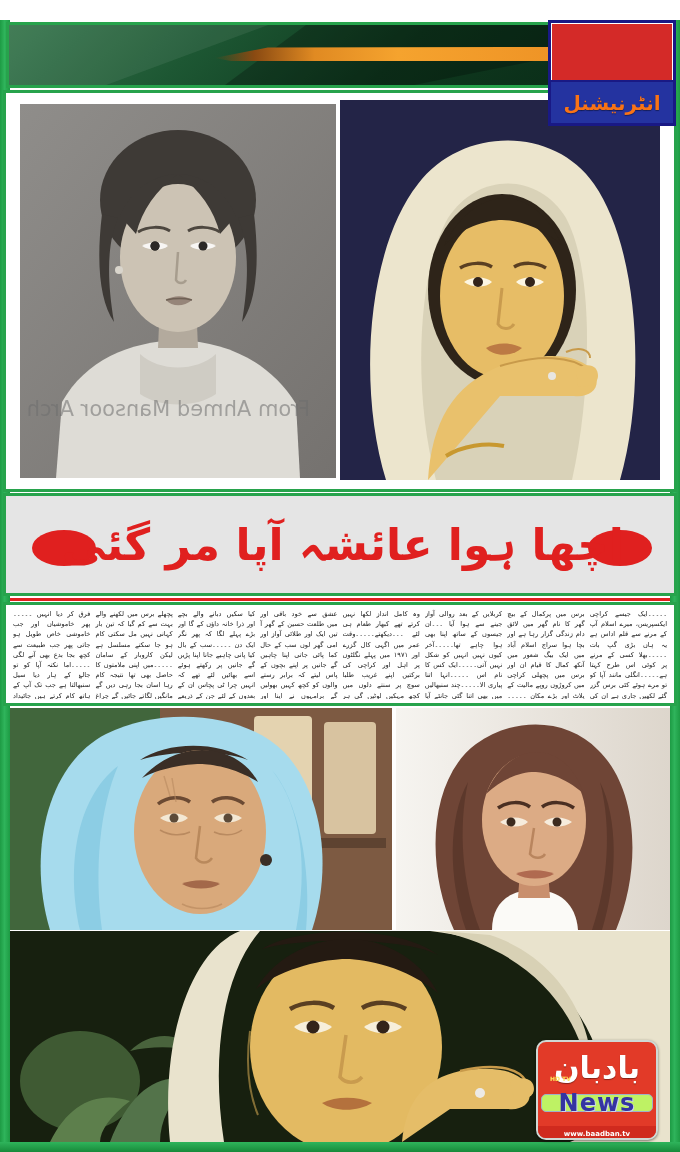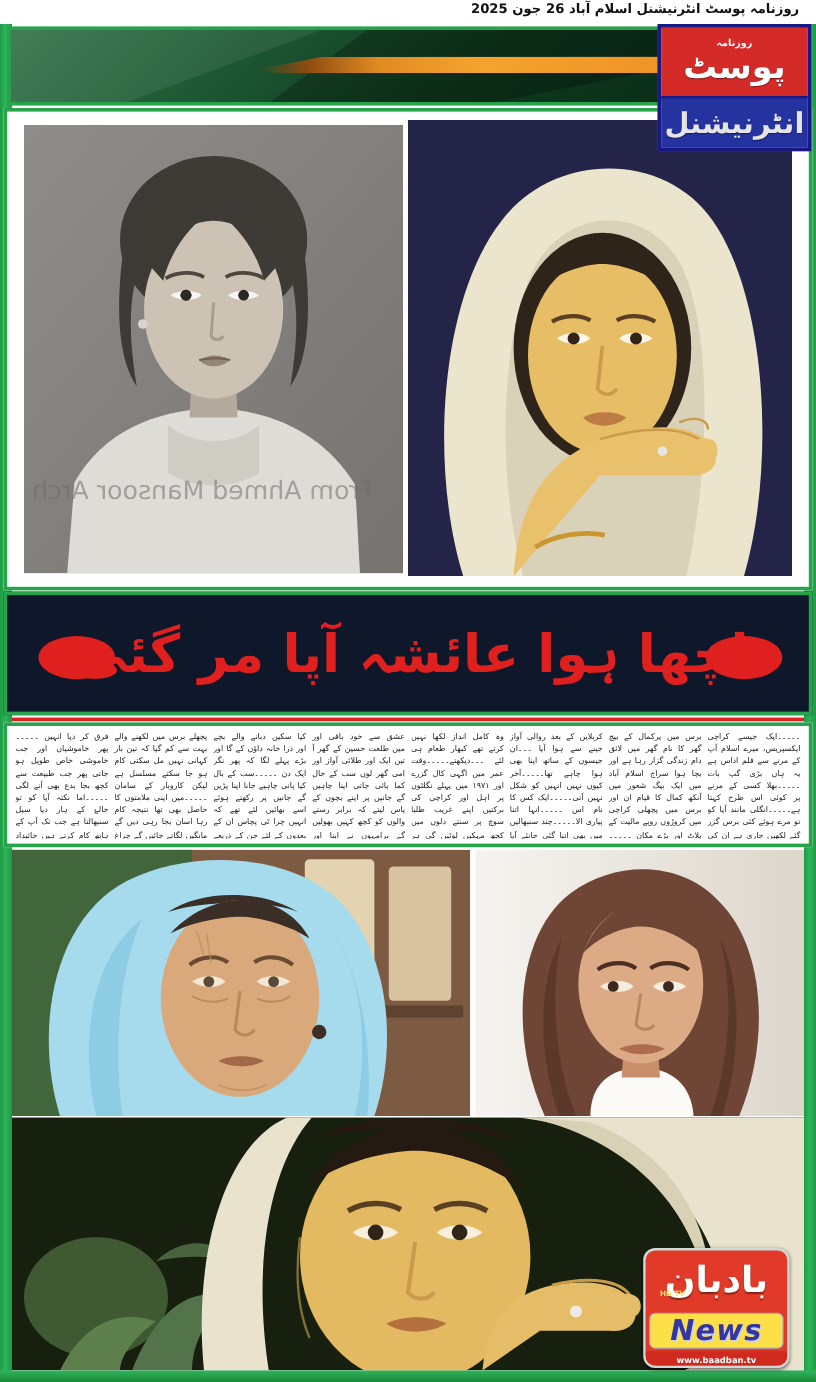--- a/index.html
+++ b/index.html
@@ -32,32 +32,32 @@
           border:3px solid #191985;box-sizing:border-box;background:#d42a28;z-index:30;
           box-shadow:0 0 0 1px #fff inset;}
   .masthead .red{position:absolute;left:0;top:0;width:100%;height:57px;background:#d42a28;
           display:flex;flex-direction:column;align-items:center;justify-content:center;direction:rtl;}
   .masthead .tagline{color:#ffffff;font-size:8px;font-weight:bold;line-height:8px;margin-bottom:1px;}
   .masthead .name-top{color:#ffffff;font-size:28px;font-weight:bold;line-height:30px;
           text-shadow:0 1px 1px rgba(0,0,0,.4);}
   .masthead .blue{position:absolute;left:0;top:57px;width:100%;height:43px;background:#2433a0;
           border-top:2px solid #191985;box-sizing:border-box;display:flex;align-items:center;
           justify-content:center;direction:rtl;}
-  .masthead .name-bottom{color:#e5e5e5;font-size:24px;font-weight:bold;
+  .masthead .name-bottom{color:#f97316;font-size:20px;font-weight:bold;
           text-shadow:0 1px 1px rgba(0,0,0,.4);}
   
   .photos-top{position:absolute;left:3px;top:90px;width:674px;height:402px;
           border:3px solid #27a34c;box-sizing:border-box;background:#fff;}
   .photo{position:absolute;overflow:hidden;}
   .photo svg{display:block;width:100%;height:100%;}
   .p1{left:14px;top:11px;width:316px;height:374px;}
   .p2{left:334px;top:7px;width:320px;height:380px;}
   
   .headline-box{position:absolute;left:3px;top:493px;width:674px;height:103px;
-          border:3px solid #27a34c;box-sizing:border-box;background:#0f172a;}
+          border:3px solid #27a34c;box-sizing:border-box;background:#e5e5e5;}
   .oval{position:absolute;top:34px;width:64px;height:36px;background:#e0201f;border-radius:50%;}
   .oval.l{left:26px;} .oval.r{right:22px;}
   .headline-text{position:absolute;left:100px;top:0;width:474px;height:97px;display:flex;
           align-items:center;justify-content:center;direction:rtl;color:#e0201f;
           font-size:44px;font-weight:bold;white-space:nowrap;}
   .red-divider{position:absolute;left:10px;top:598px;width:660px;height:3px;background:#e0201f;}
   
   .article{position:absolute;left:3px;top:602px;width:674px;height:104px;
           border:3px solid #27a34c;box-sizing:border-box;background:#fff;
           display:flex;flex-direction:row-reverse;gap:5px;padding:4px 7px;}
@@ -69,50 +69,45 @@
   
   .p5{left:10px;top:931px;width:660px;height:211px;}
   
   .baadban{position:absolute;left:536px;top:1040px;width:118px;height:96px;z-index:40;
           border-radius:10px;background:#e23a28;border:2px solid #cfd8d4;
           box-shadow:0 1px 3px rgba(0,0,0,.5);overflow:hidden;text-align:right;}
   .baadban .urdu{position:absolute;left:0;top:0;width:100%;height:50px;display:flex;
           align-items:center;justify-content:center;color:#fff;font-weight:bold;font-size:30px;
           direction:rtl;text-shadow:0 1px 1px rgba(0,0,0,.4);}
   .baadban .hd{position:absolute;left:12px;top:33px;color:#ffe75a;font-size:6px;font-weight:bold;}
-  .baadban .news-band{position:absolute;left:3px;top:52px;width:112px;height:30px;background:#fde047;
+  .baadban .news-band{position:absolute;left:3px;top:52px;width:112px;height:18px;background:#bef264;
           border-radius:5px;display:flex;align-items:center;justify-content:center;box-sizing:border-box;
-          border:1px solid #9fb0c8;font-style:italic;}
+          border:1px solid #9fb0c8;}
   .baadban .news{color:#3434a2;font-weight:bold;font-size:24px;letter-spacing:1px;
           text-shadow:1px 1px 0 #c8d2ee;}
   .baadban .url{position:absolute;left:0;top:84px;width:100%;height:16px;background:#d02a1e;
           color:#fff;font-size:7px;font-weight:bold;display:flex;align-items:center;justify-content:center;}
 </style>
 </head>
 <body>
 
 <div class="page">
 
   <div class="strip left"></div>
   <div class="strip right"></div>
   <div class="strip bottom"></div>
 
-  <div class="dateline" dir="rtl">روزنامہ پوسٹ انٹرنیشنل اسلام آباد 26 جون 2025</div>
 
   <div class="banner">
     <div class="facet1"></div>
     <div class="facet2"></div>
     <div class="orange"></div>
   </div>
 
   <div class="masthead">
-    <div class="red">
-      <span class="tagline">روزنامہ</span>
-      <span class="name-top">پوسٹ</span>
-    </div>
     <div class="blue">
       <span class="name-bottom">انٹرنیشنل</span>
     </div>
   </div>
 
   <div class="photos-top">
     <div class="photo p1">
       <svg viewBox="0 0 316 374">
         <defs>
           <linearGradient id="bg1" x1="0" y1="0" x2="1" y2="1">

